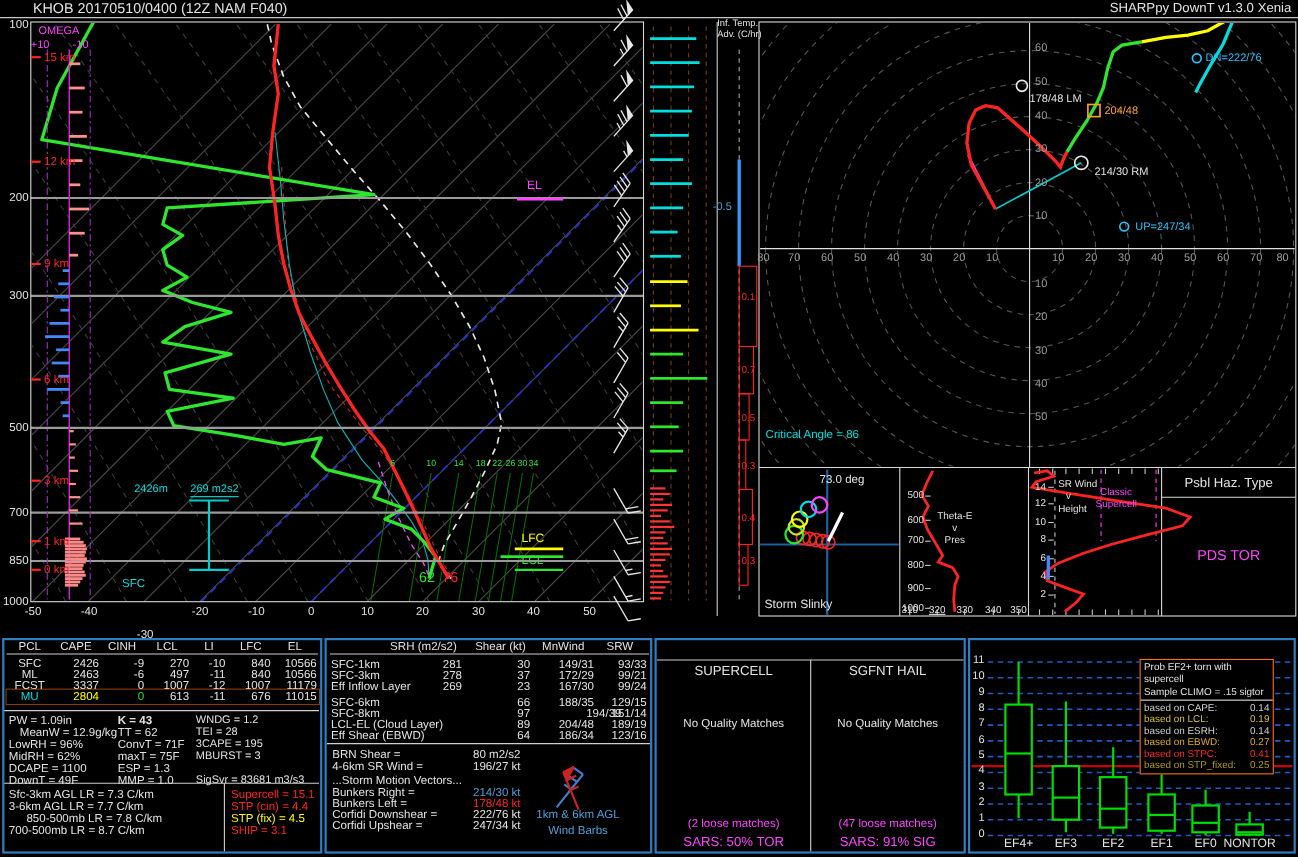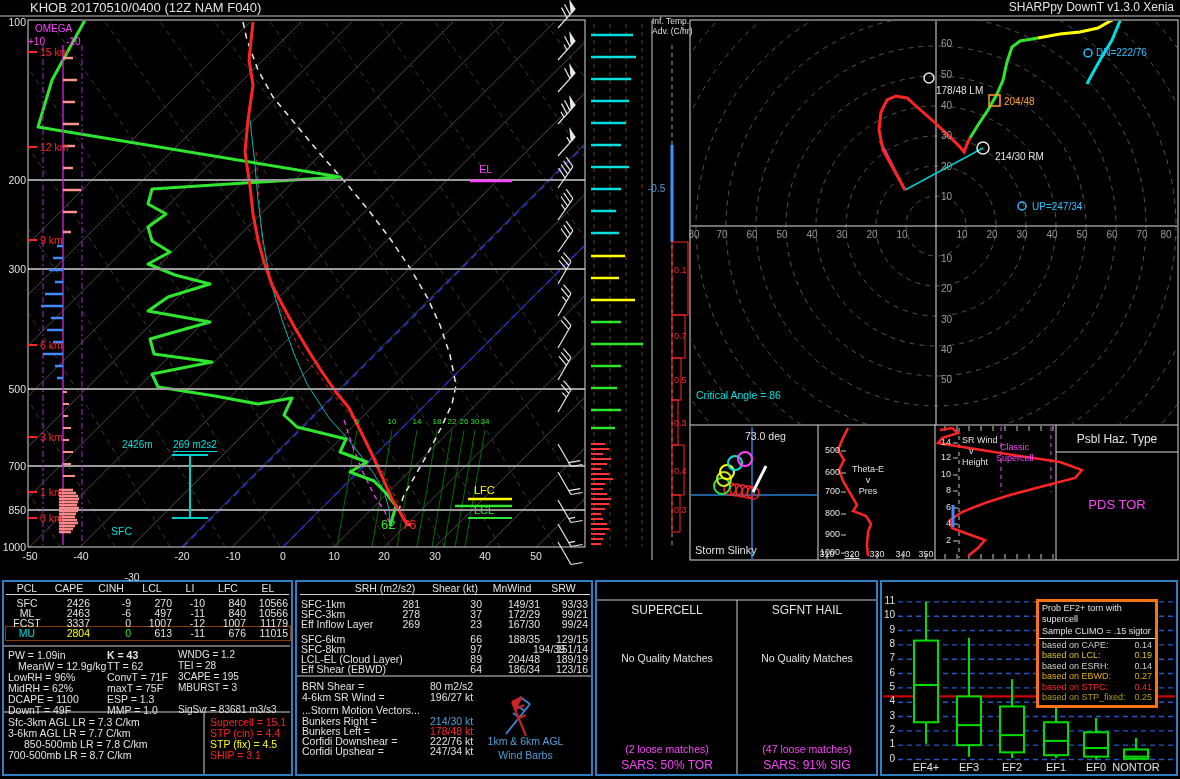--- a/index.html
+++ b/index.html
@@ -9,21 +9,21 @@
   .f8{font-size:8px}.f85{font-size:8.5px}.f9{font-size:9px}.f10{font-size:10px}
   .f105{font-size:10.5px}.f11{font-size:11px}.f12{font-size:12px}.f13{font-size:13px}
   .f15{font-size:15px}
   .ctr{text-align:center}.rt{text-align:right}
   .t-white{color:#e2e2e2}.t-gray{color:#9a9a9a}.t-red{color:#ff2424}.t-green{color:#2ee62e}
   .t-yellow{color:#ffff00}.t-cyan{color:#00dede}.t-magenta{color:#ff44ff}
   .t-steel{color:#4f9fd8}.t-orange{color:#ffa028}.t-lcyan{color:#29c3ff}
   .underl{border-bottom:1px solid #00dede;padding-bottom:1px}
   .bluebox{position:absolute;border:2px solid #2e7fc2;box-sizing:border-box;background:transparent}
   svg{position:absolute;left:0;top:0}
-  #legend{position:absolute;left:1036px;top:599px;width:122px;border:3px solid #f97316;
+  #legend{position:absolute;left:1036px;top:599px;width:122px;border:1px solid #f97316;
           background:#000;box-sizing:border-box;z-index:5}
   #legend .hd{padding:1px 3px;font-size:9px;color:#e2e2e2;line-height:10.5px}
   #legend .rows{border-top:1px solid #e0e0e0;padding:1px 3px 2px 3px}
   #legend .lrow{display:flex;justify-content:space-between;font-size:9px;line-height:10.5px}
 </style>
 </head>
 <body>
 
 <div id="page">
 

